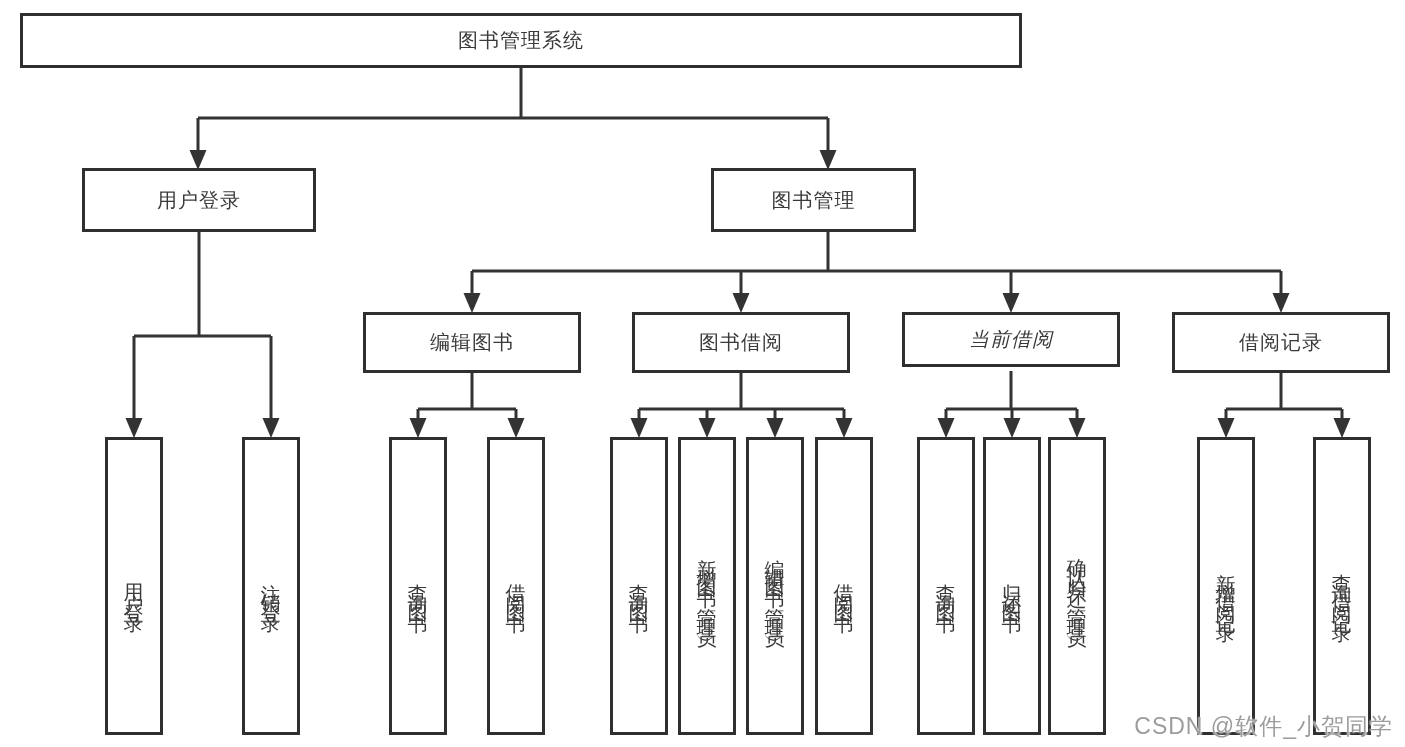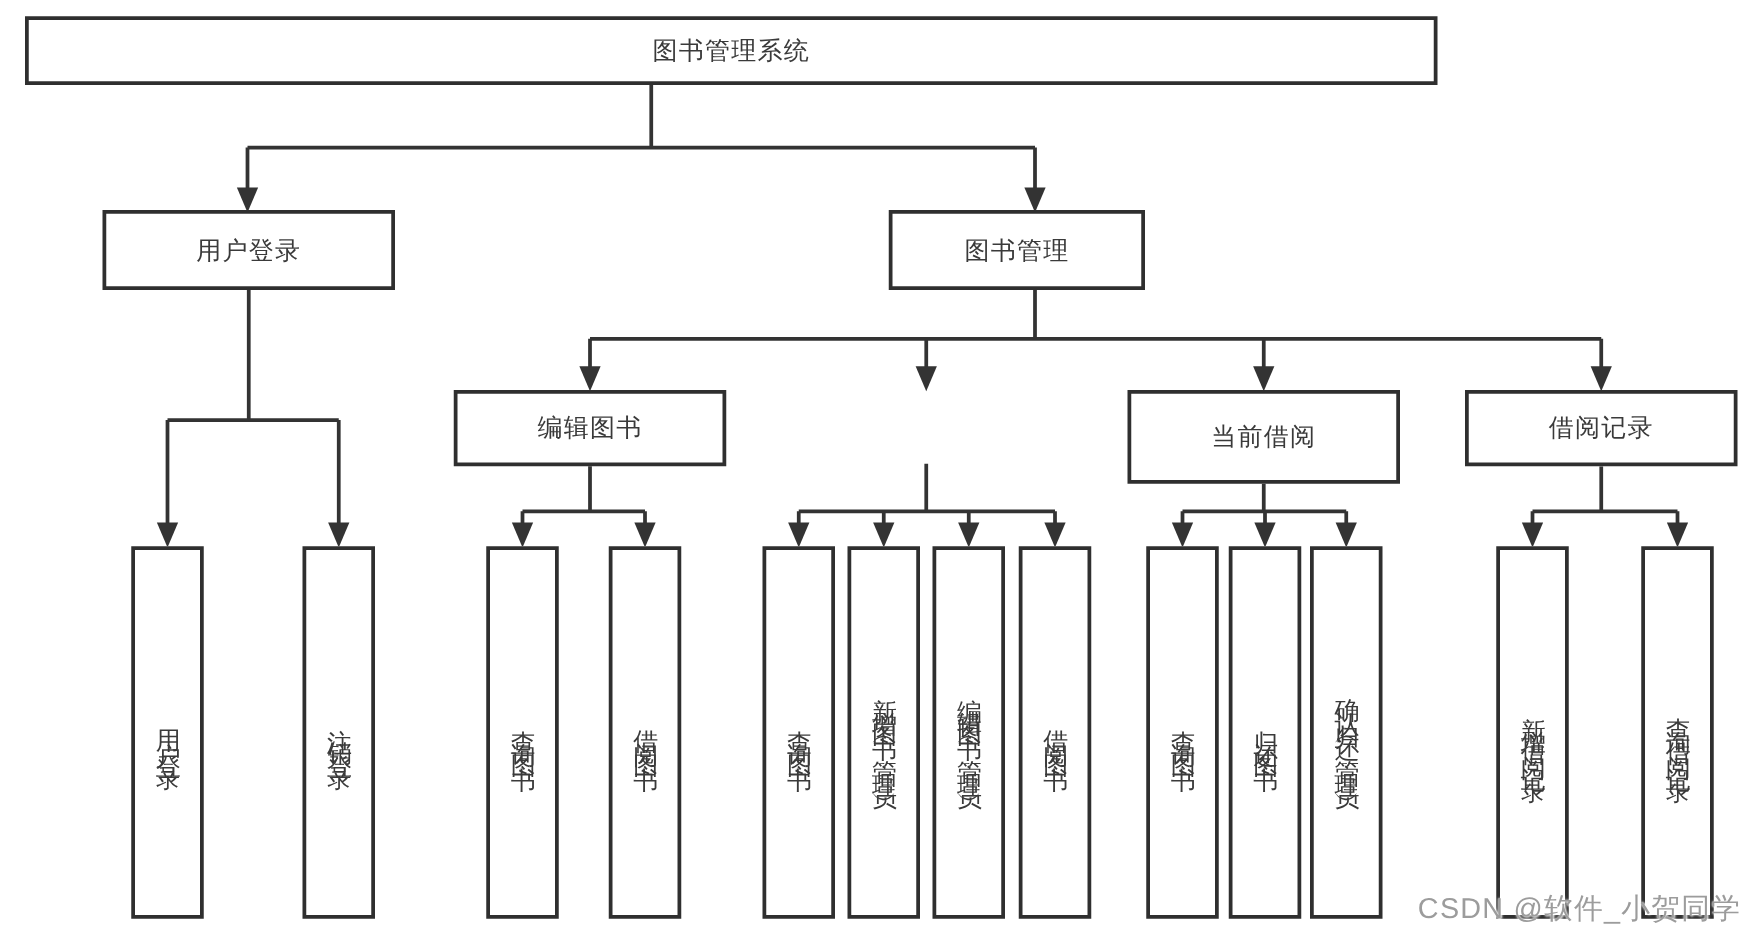--- a/index.html
+++ b/index.html
@@ -40,26 +40,26 @@
     text-align: center;
   }
   .node.vertical {
     writing-mode: vertical-rl;
     text-orientation: mixed;
     letter-spacing: 10px;
     line-height: 1;
     padding-top: 4px;
   }
   
-  .n-root           { left: 20px;   top: 13px;  width: 1130px; height: 55px; }
+  .n-root           { left: 20px;   top: 13px;  width: 1002px; height: 55px; }
   .n-l2a            { left: 82px;   top: 168px; width: 234px;  height: 64px; }
   .n-l2b            { left: 711px;  top: 168px; width: 205px;  height: 64px; }
   .n-l3a            { left: 363px;  top: 312px; width: 218px;  height: 61px; }
   .n-l3b            { left: 632px;  top: 312px; width: 218px;  height: 61px; }
-  .n-l3c            { left: 902px;  top: 312px; width: 218px;  height: 75px; }
+  .n-l3c            { left: 902px;  top: 312px; width: 218px;  height: 55px; font-style: italic; }
   .n-l3d            { left: 1172px; top: 312px; width: 218px;  height: 61px; }
   .leaf             { top: 437px; width: 58px; height: 298px; }
   .x105  { left: 105px; }  .x242  { left: 242px; }
   .x389  { left: 389px; }  .x487  { left: 487px; }
   .x610  { left: 610px; }  .x678  { left: 678px; }
   .x746  { left: 746px; }  .x815  { left: 815px; }
   .x917  { left: 917px; }  .x983  { left: 983px; }
   .x1048 { left: 1048px; } .x1197 { left: 1197px; }
   .x1313 { left: 1313px; }
   #watermark {
@@ -112,20 +112,21 @@
     <use href="#ah" x="1226" y="438"></use>
     <use href="#ah" x="1342" y="438"></use>
   </svg>
 
   <div class="node n-root">图书管理系统</div>
 
   <div class="node n-l2a">用户登录</div>
   <div class="node n-l2b">图书管理</div>
 
   <div class="node n-l3a">编辑图书</div>
+  <div class="node n-l3b">图书借阅</div>
   <div class="node n-l3c">当前借阅</div>
   <div class="node n-l3d">借阅记录</div>
 
   <div class="node vertical leaf x105">用户登录</div>
   <div class="node vertical leaf x242">注销登录</div>
 
   <div class="node vertical leaf x389">查询图书</div>
   <div class="node vertical leaf x487">借阅图书</div>
 
   <div class="node vertical leaf x610">查询图书</div>

